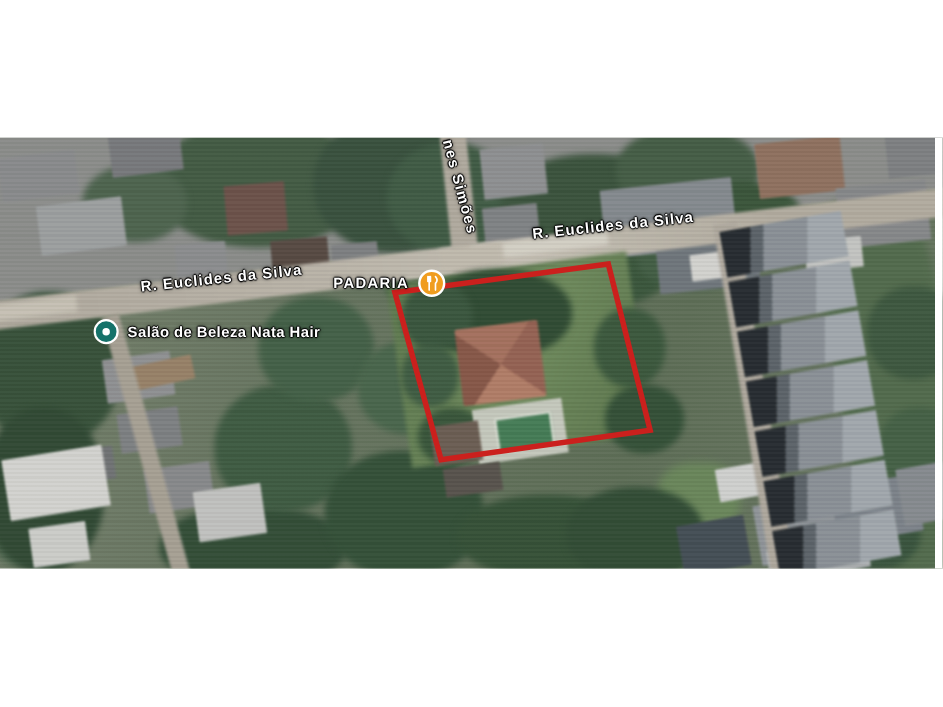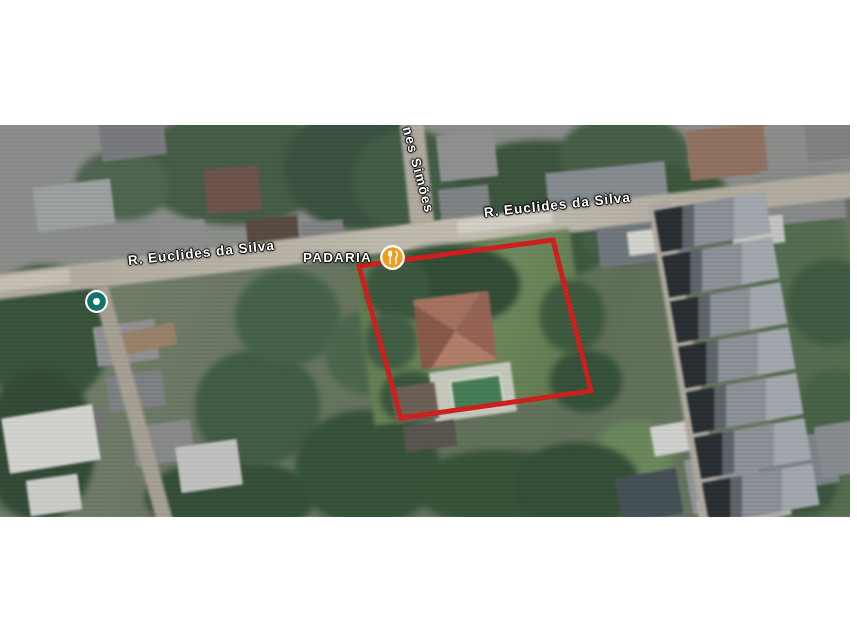--- a/index.html
+++ b/index.html
@@ -158,18 +158,19 @@
         <path d="M10 7.5 v4.3 M12.3 7.5 v4.3 M11.15 7.5 v12.2" stroke="#ffffff" stroke-width="1.5" fill="none" stroke-linecap="round"></path>
         <path d="M16.9 7.5 c1.7 1.8 1.7 4.3 0 6.1 v6.1" stroke="#ffffff" stroke-width="1.5" fill="none" stroke-linecap="round"></path>
       </svg>
     </div>
 
     <div class="poi" style="left:84px;top:164px;">
       <svg width="25" height="25" viewBox="0 0 25 25">
         <circle cx="12.5" cy="12.5" r="10.4" stroke="#ffffff" stroke-width="2" fill="#15726a"></circle>
         <circle cx="12.5" cy="12.5" r="3.4" fill="#ffffff"></circle>
       </svg>
+      <span class="poi-label">Salão de Beleza Nata Hair</span>
     </div>
 
     <div class="sliver"></div>
   </div>
 
 </div>
 
 </body></html>

